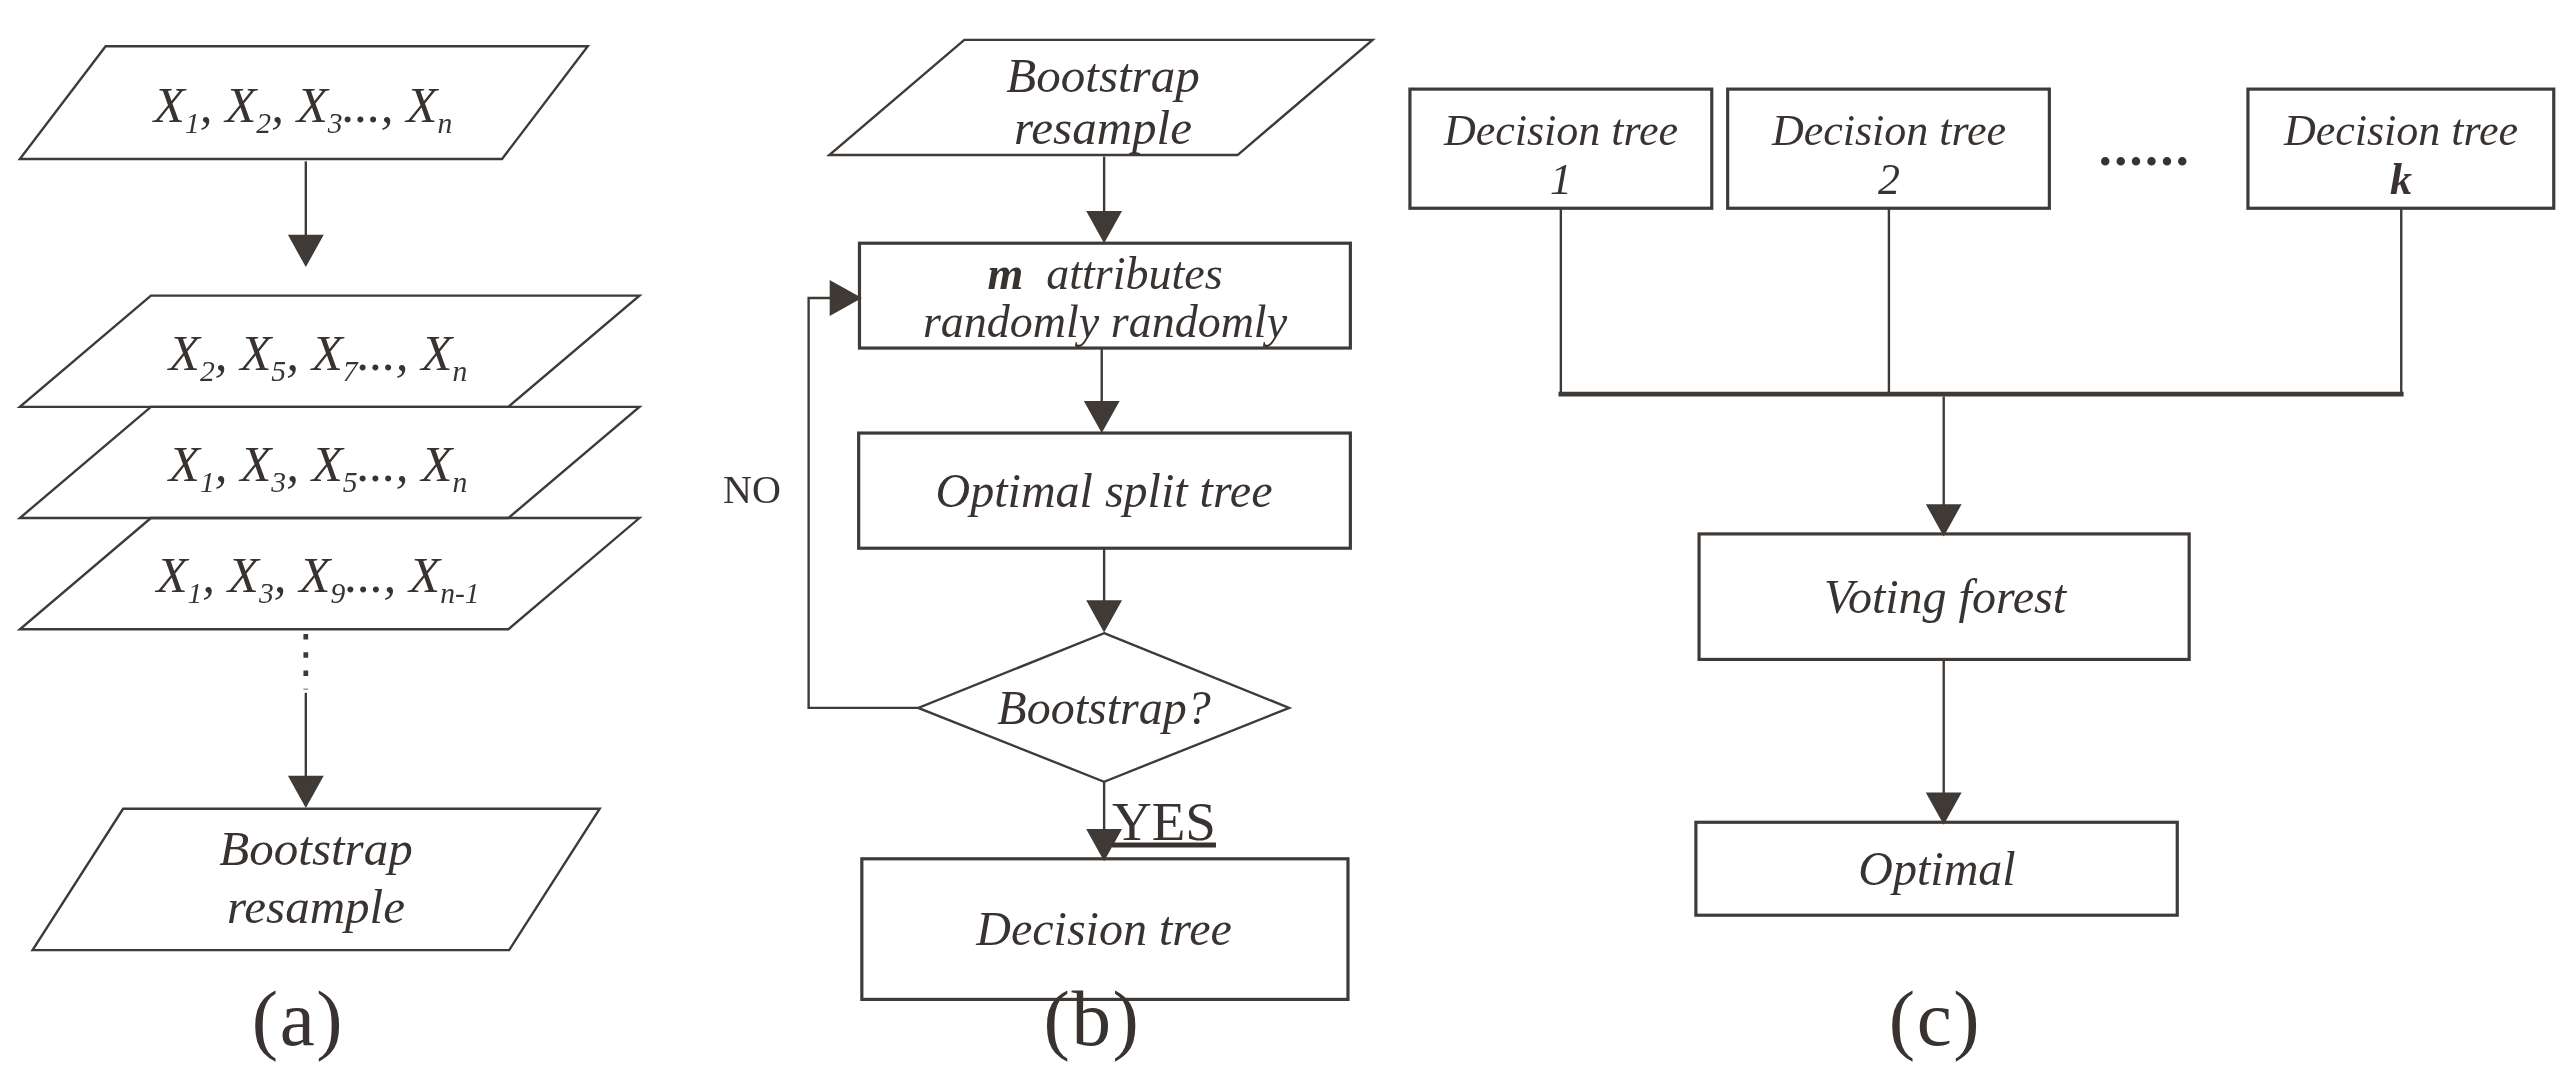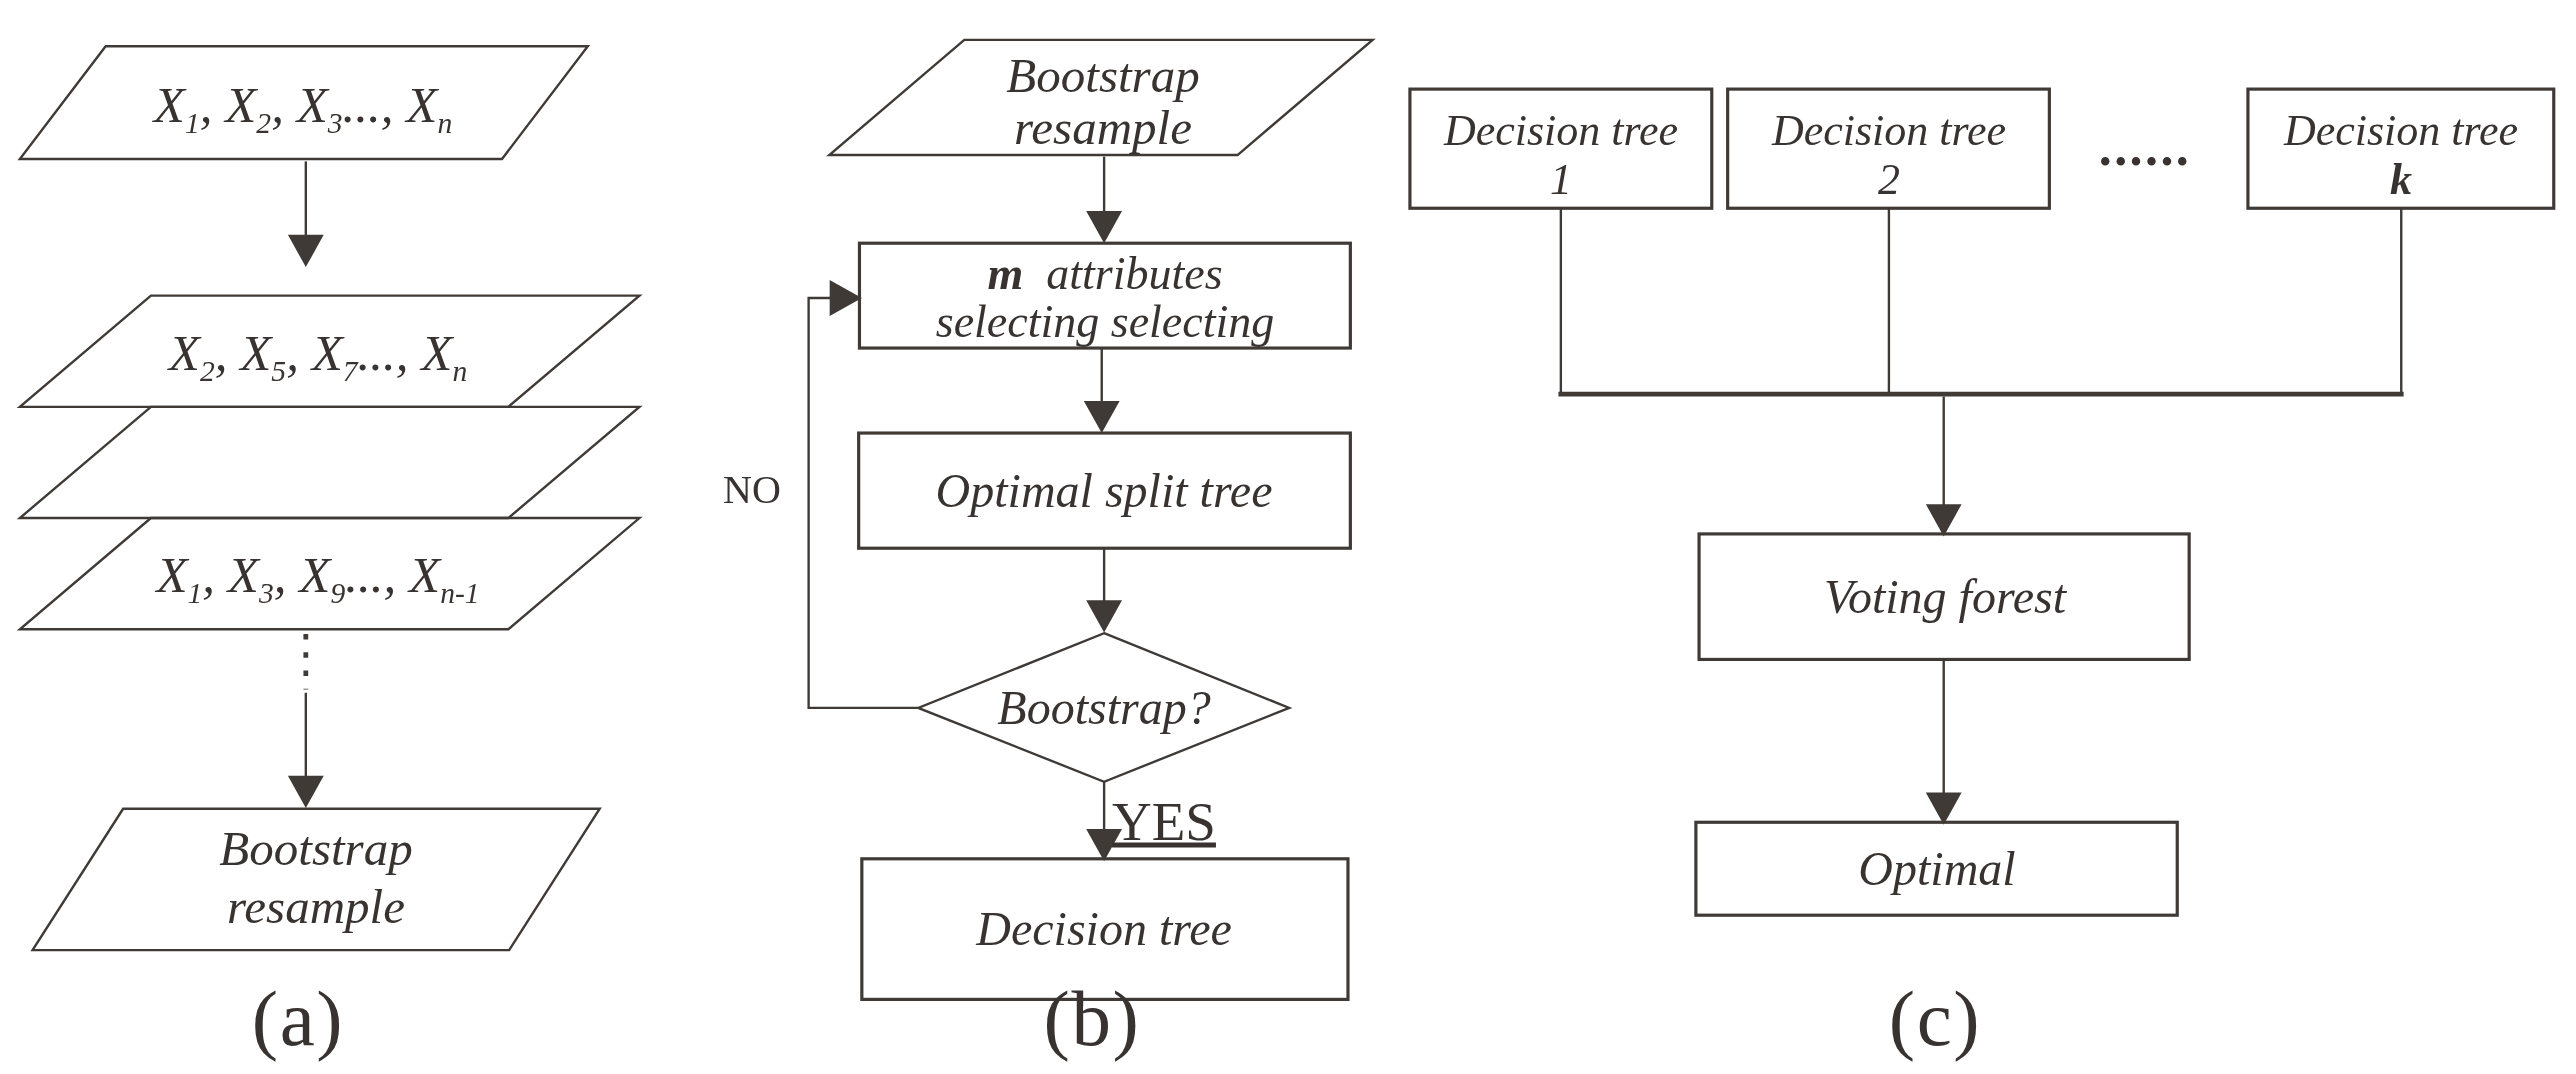--- a/index.html
+++ b/index.html
@@ -92,29 +92,30 @@
     <rect x="2139" y="672" width="617" height="158" stroke-width="4"></rect>
 
     <line x1="2447" y1="830" x2="2447" y2="999"></line>
     <polygon points="2427,999 2467,999 2447,1035" fill="#3f3a36"></polygon>
 
     <rect x="2135" y="1035" width="606" height="117" stroke-width="4"></rect>
   </svg>
 
   <div class="lbl fs64" style="left:303px; top:105px;">X<sub>1</sub>, X<sub>2</sub>, X<sub>3</sub>..., X<sub>n</sub></div>
   <div class="lbl fs64" style="left:318px; top:353px;">X<sub>2</sub>, X<sub>5</sub>, X<sub>7</sub>..., X<sub>n</sub></div>
+  <div class="lbl fs64" style="left:318px; top:464px;">X<sub>1</sub>, X<sub>3</sub>, X<sub>5</sub>..., X<sub>n</sub></div>
   <div class="lbl fs64" style="left:318px; top:575px;">X<sub>1</sub>, X<sub>3</sub>, X<sub>9</sub>..., X<sub>n-1</sub></div>
   <div class="lbl fs62" style="left:316px; top:848px;">Bootstrap</div>
   <div class="lbl fs62" style="left:316px; top:906px;">resample</div>
   <div class="lbl caption" style="left:298px; top:1018px;">(a)</div>
 
   <div class="lbl fs62" style="left:1103px; top:75px;">Bootstrap</div>
   <div class="lbl fs62" style="left:1103px; top:127px;">resample</div>
   <div class="lbl fs58" style="left:1105px; top:274px;"><b>m</b>  attributes</div>
-  <div class="lbl fs58" style="left:1105px; top:322px;">selecting selecting</div>
+  <div class="lbl fs58" style="left:1105px; top:322px;">randomly randomly</div>
   <div class="lbl fs60" style="left:1104px; top:491px;">Optimal split tree</div>
   <div class="lbl fs60" style="left:1104px; top:708px;">Bootstrap?</div>
   <div class="lbl fs50 upright" style="left:752px; top:490px;">NO</div>
   <div class="lbl fs52 upright" style="left:1164px; top:821px;">YES</div>
   <div class="lbl fs60" style="left:1104px; top:929px;">Decision tree</div>
   <div class="lbl caption" style="left:1092px; top:1018px;">(b)</div>
 
   <div class="lbl fs56" style="left:1561px; top:131px;">Decision tree</div>
   <div class="lbl fs56" style="left:1561px; top:180px;">1</div>
   <div class="lbl fs56" style="left:1889px; top:131px;">Decision tree</div>

